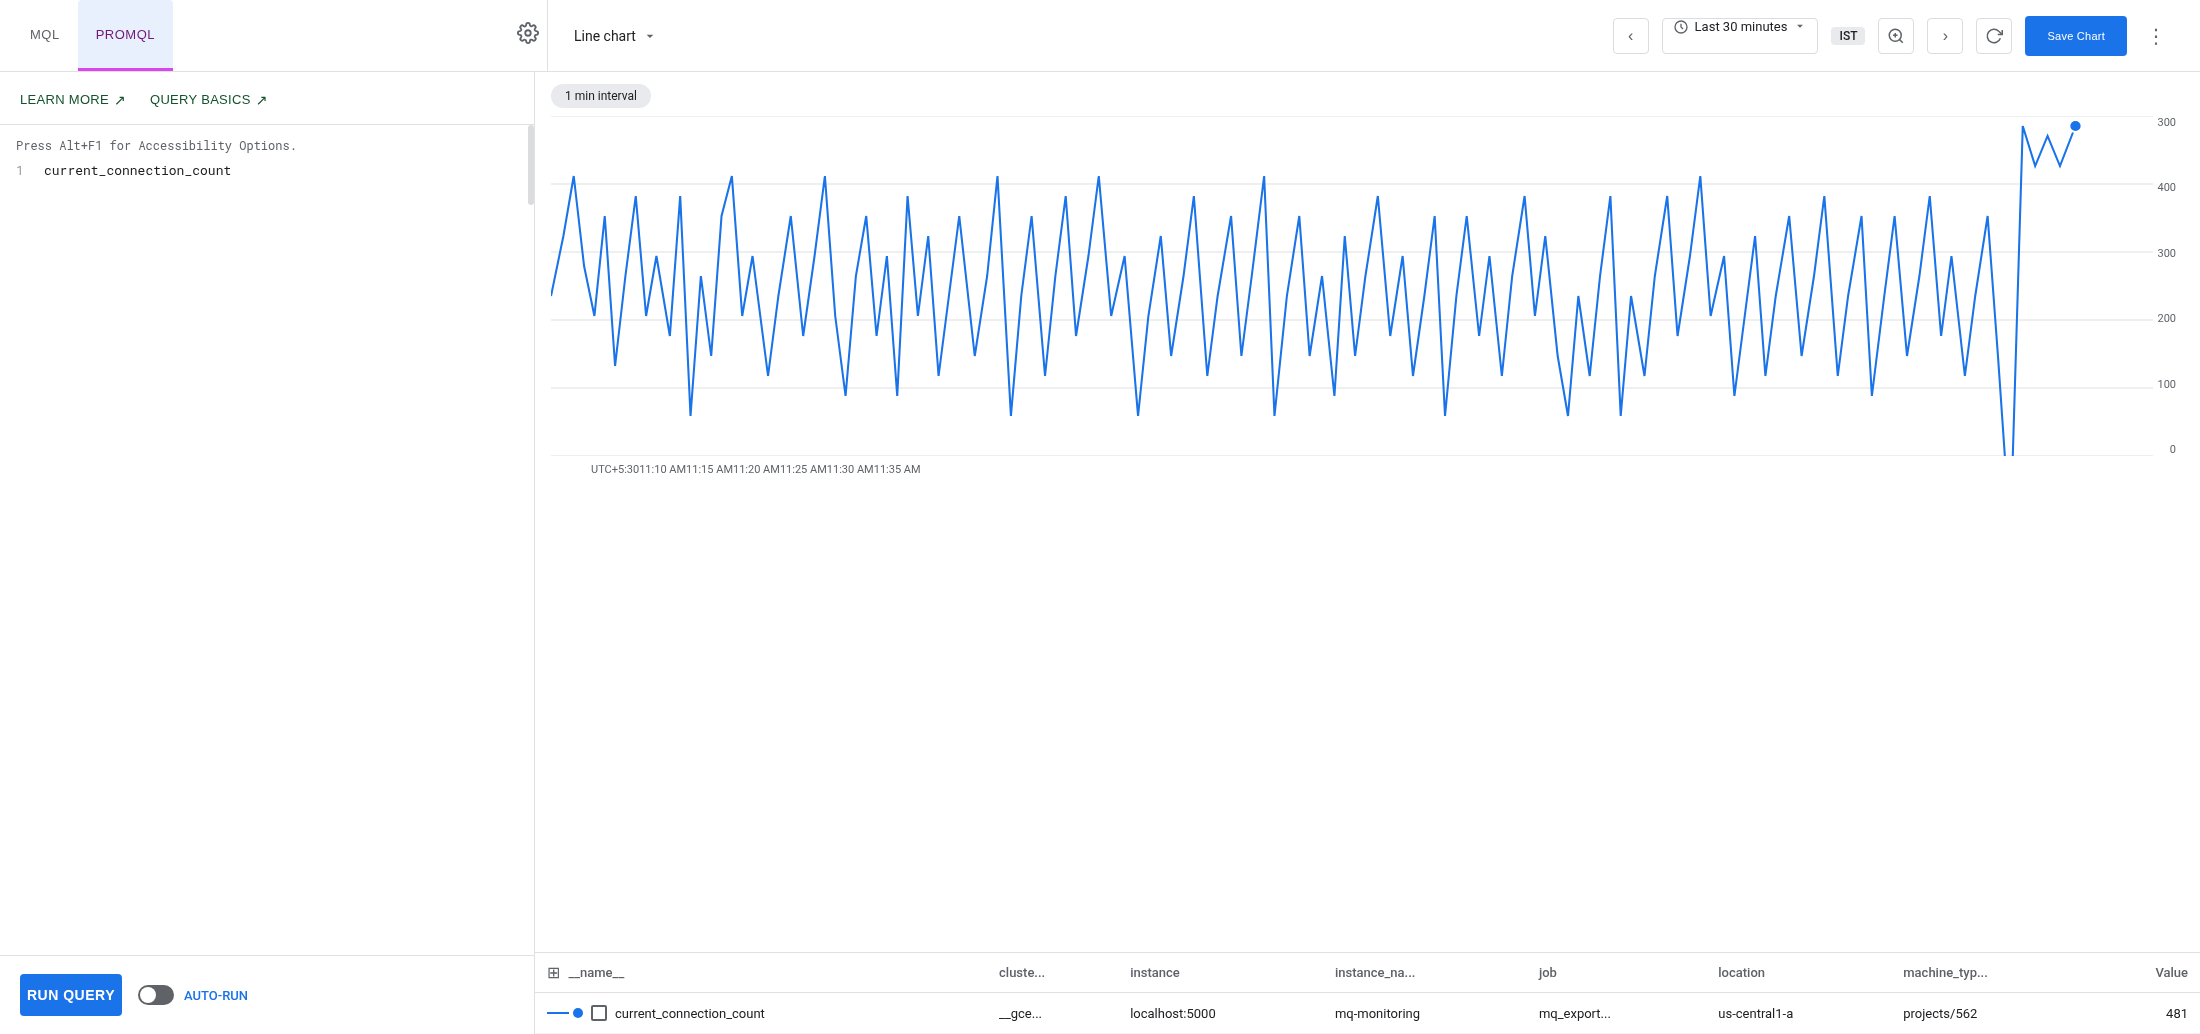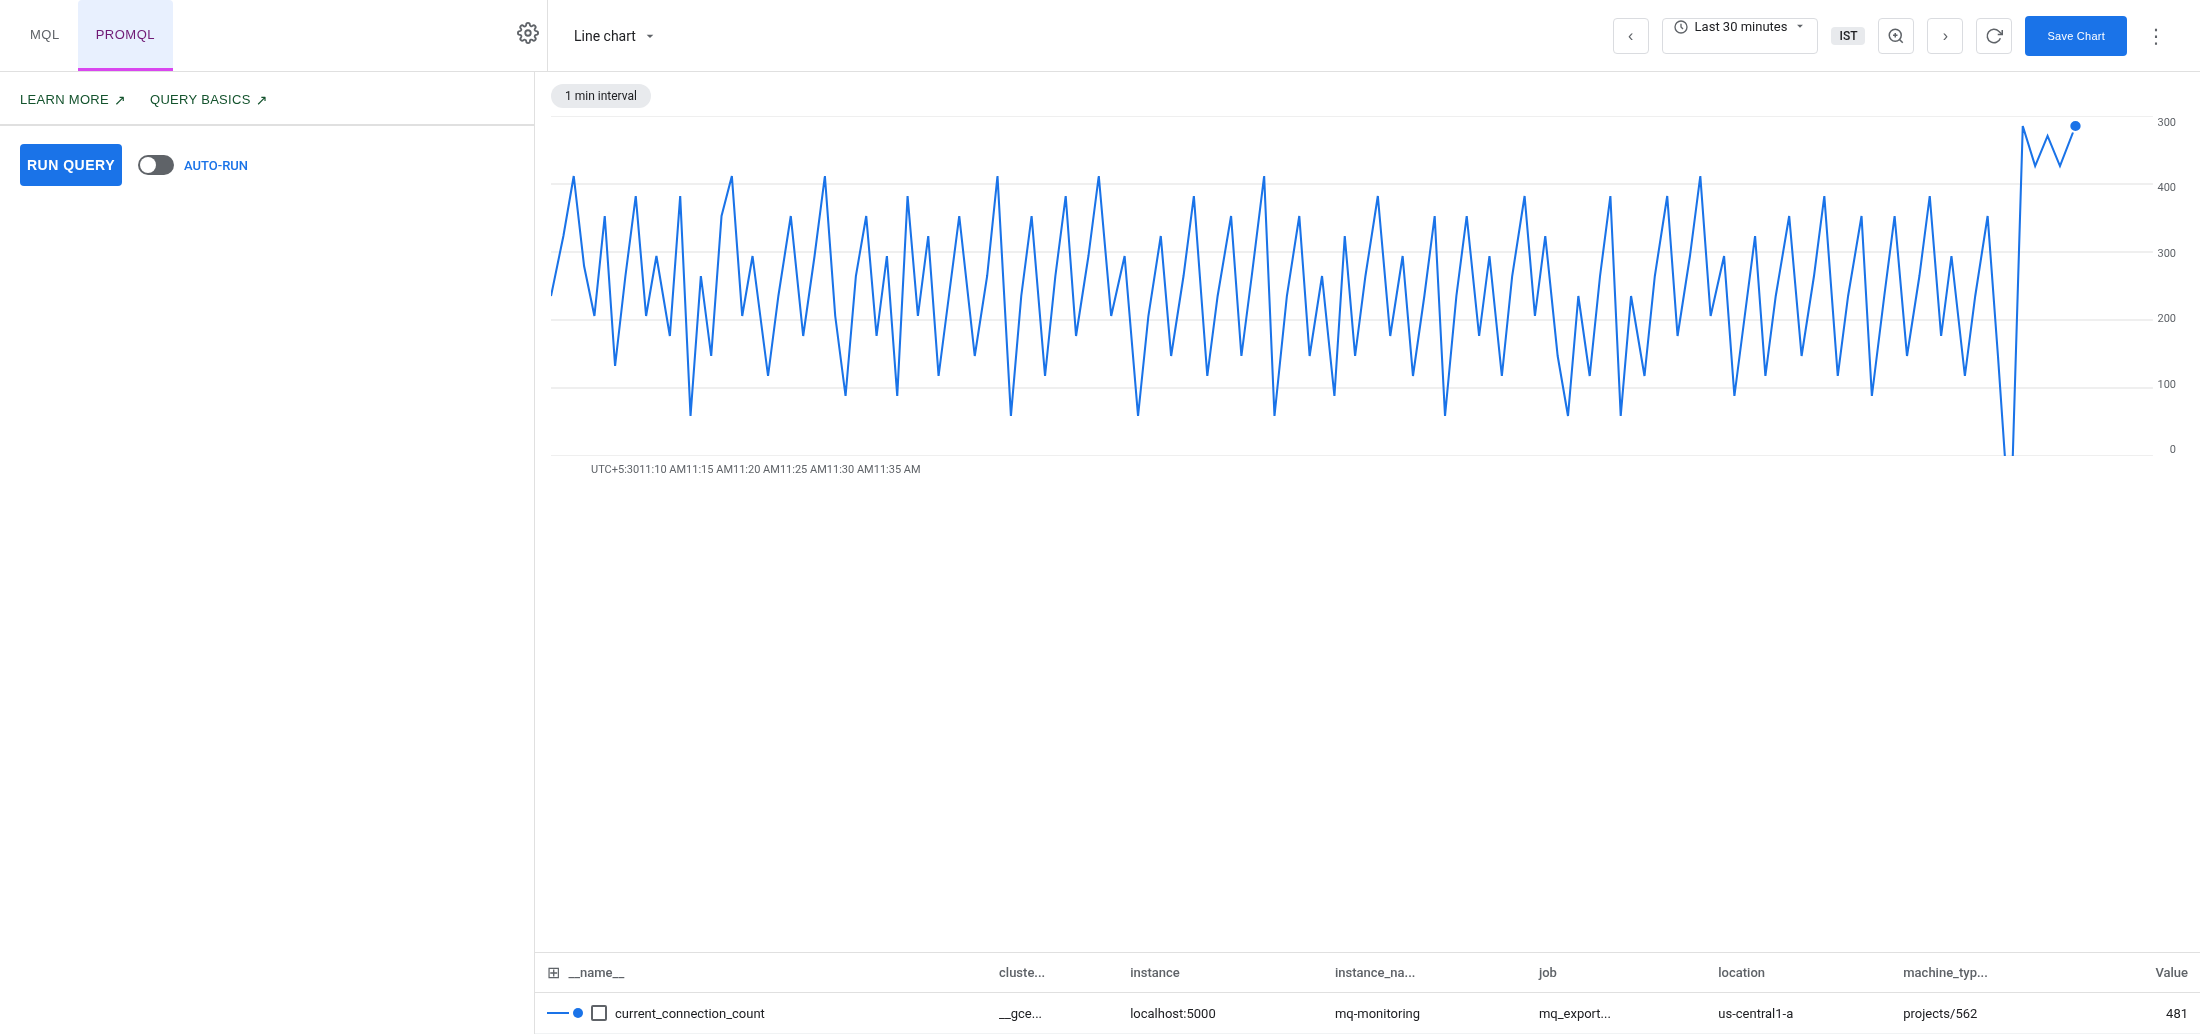--- a/index.html
+++ b/index.html
@@ -434,20 +434,28 @@
   <div class="left-panel">
     <div class="left-panel-links">
       <button class="link-btn">
         <span>LEARN MORE</span>
         <span class="ext-icon">↗</span>
       </button>
       <button class="link-btn">
         <span>QUERY BASICS</span>
         <span class="ext-icon">↗</span>
       </button>
+    </div>
+    <div class="editor-area">
+      <div class="editor-hint">Press Alt+F1 for Accessibility Options.</div>
+      <div class="editor-line">
+        <span class="line-num">1</span>
+        <span class="line-content">current_connection_count</span>
+      </div>
+      <div class="editor-scrollbar"></div>
     </div>
     <div class="left-panel-bottom">
       <button class="run-query-btn">RUN QUERY</button>
       <div class="toggle-container">
         <div class="toggle">
           <div class="toggle-knob"></div>
         </div>
         <span class="auto-run-label">AUTO-RUN</span>
       </div>
     </div>

